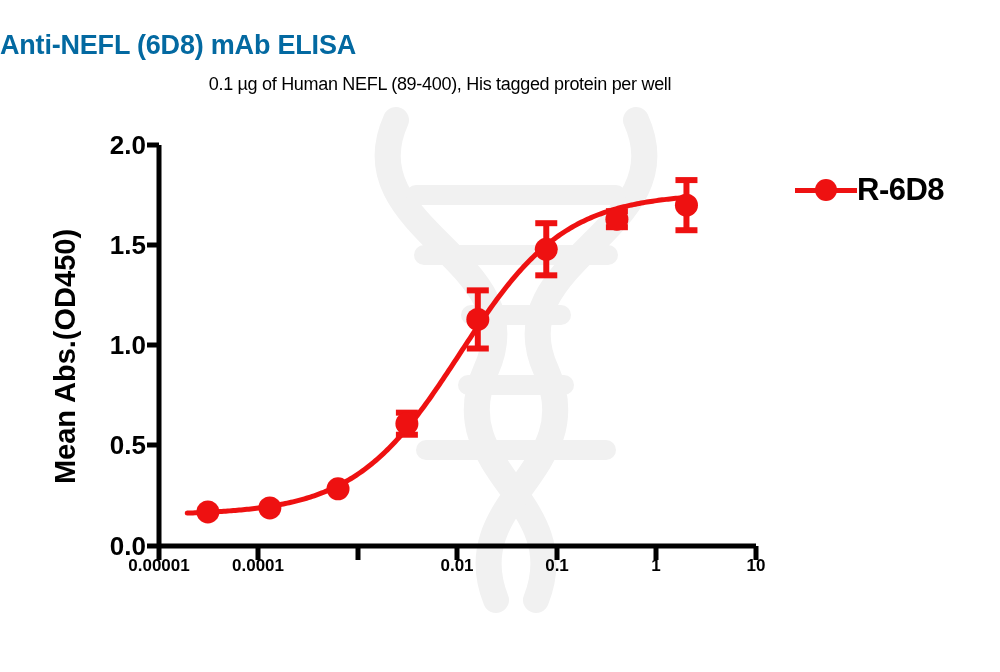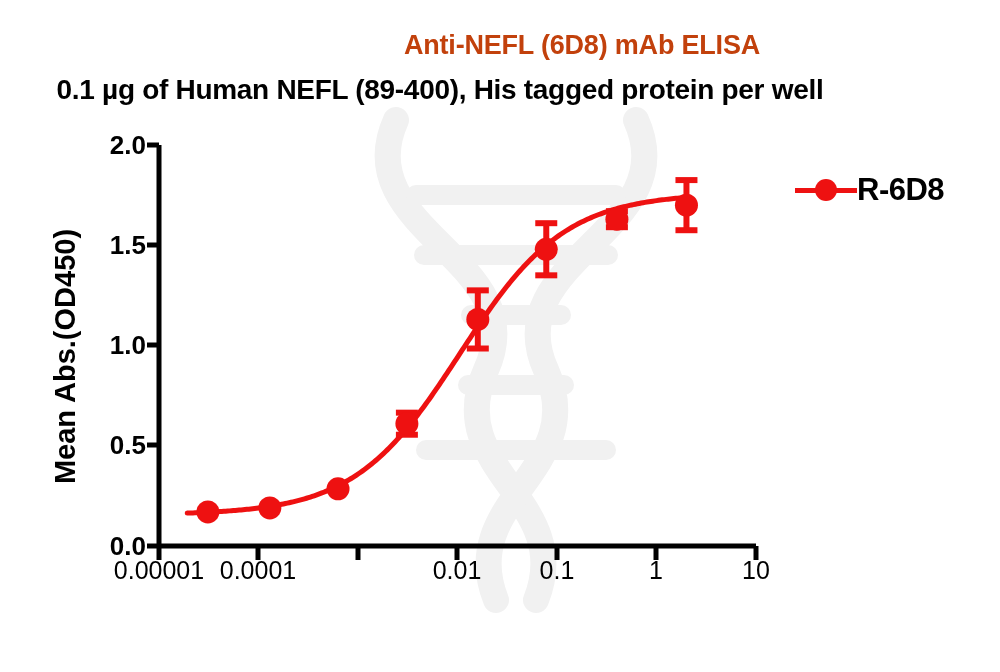--- a/index.html
+++ b/index.html
@@ -14,35 +14,35 @@
     background: #ffffff;
     font-family: "Liberation Sans", sans-serif;
     overflow: hidden;
   }
   
   #chart-title {
     position: absolute;
     left: 0;
     top: 30px;
     width: 760px;
-    text-align: right;
+    text-align: left;
     font-size: 27px;
     font-weight: bold;
-    color: #c2410c;
+    color: #0369a1;
     letter-spacing: -0.2px;
     white-space: nowrap;
   }
   #chart-subtitle {
     position: absolute;
     left: 0;
     top: 74px;
     width: 880px;
     text-align: center;
-    font-size: 28px;
-    font-weight: bold;
+    font-size: 18px;
+    font-weight: normal;
     color: #000000;
     letter-spacing: -0.3px;
     white-space: nowrap;
   }
   
   #plot-wrap {
     position: absolute;
     left: 16px;
     top: 0;
     width: 1000px;
@@ -72,22 +72,22 @@
     margin-top: -15px;
   }
   .xtick-holder {
     position: absolute;
     top: 556px;
     width: 120px;
     margin-left: -60px;
     text-align: center;
   }
   .xtick-label {
-    font-size: 25px;
-    font-weight: normal;
+    font-size: 17px;
+    font-weight: bold;
     color: #000000;
     white-space: nowrap;
   }
   #y-axis-title {
     position: absolute;
     left: -166px;
     top: 340px;
     width: 430px;
     text-align: center;
     transform: rotate(-90deg);

